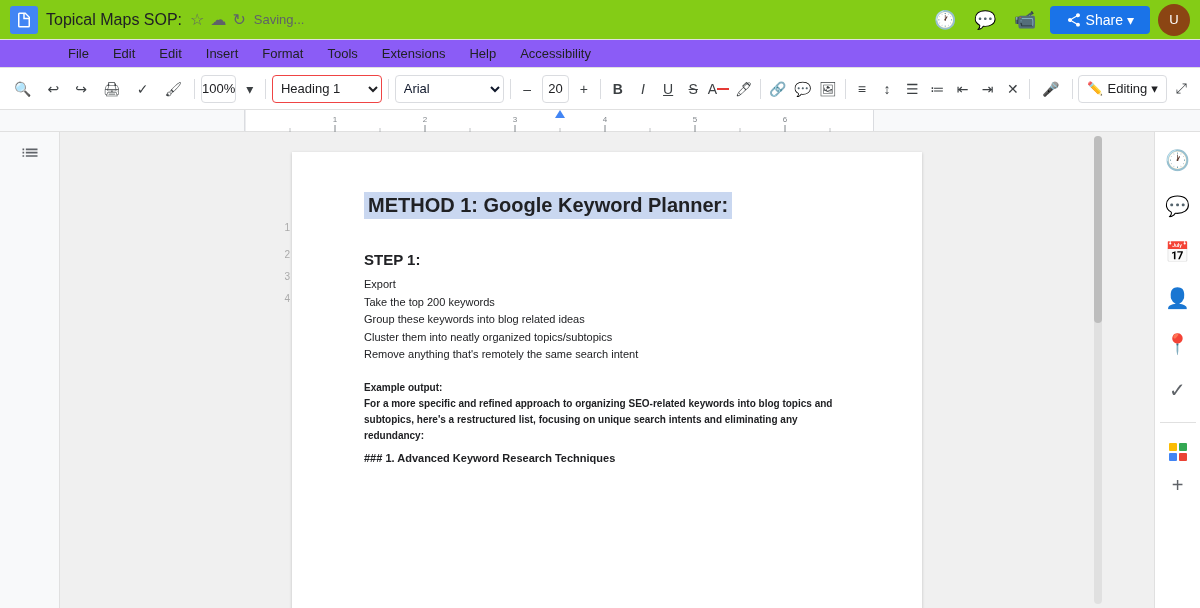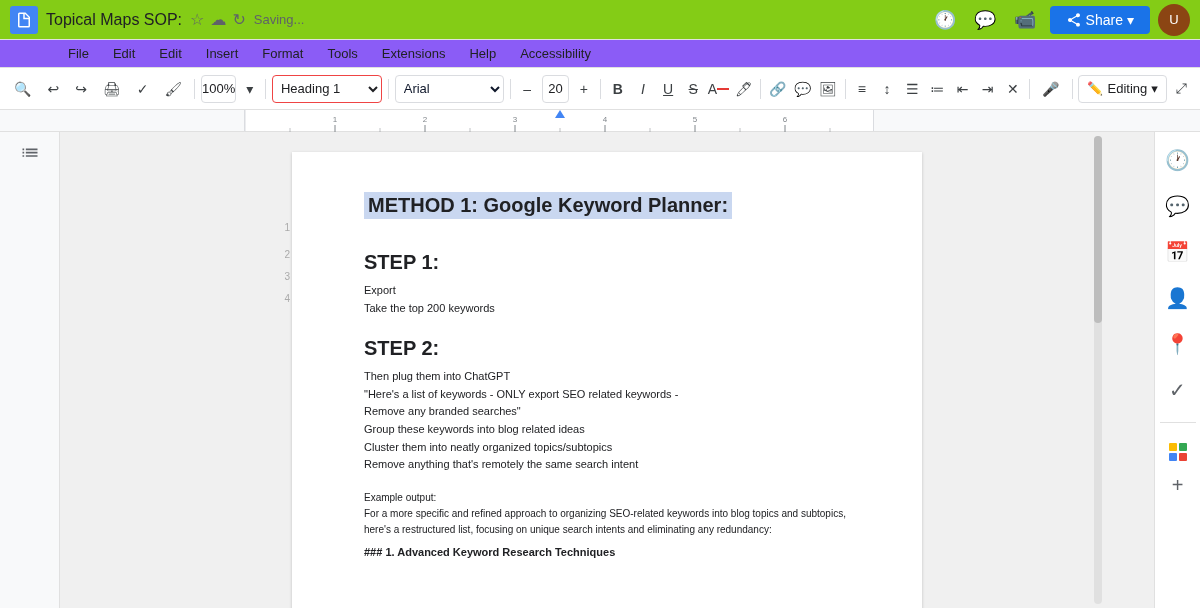--- a/index.html
+++ b/index.html
@@ -250,40 +250,40 @@
     .doc-heading1 {
       font-size: 20px;
       font-weight: bold;
       color: #202124;
       margin-bottom: 12px;
       background: #c9d7f0;
       display: inline-block;
       padding: 2px 4px;
     }
     .doc-step {
-      font-size: 20px;
+      font-size: 15px;
       font-weight: bold;
       color: #202124;
       margin-top: 20px;
       margin-bottom: 8px;
     }
     .doc-body {
       font-size: 11px;
       color: #202124;
       line-height: 1.6;
     }
     .doc-body p {
       margin: 0;
     }
     .doc-small {
       font-size: 10px;
       color: #202124;
       line-height: 1.6;
     }
-    .doc-small p { margin: 0; }
+    .doc-small p { margin: 0; font-weight: bold; }
     .doc-heading3 {
       font-size: 11px;
       font-weight: bold;
       color: #202124;
       margin-top: 10px;
     }
   </style>
 </head>
 <body>
 
@@ -446,28 +446,20 @@
       </div>
 
       <div>
         <div class="doc-step">STEP 1:</div>
         <div class="doc-body">
           <p>Export</p>
           <p>Take the top 200 keywords</p>
         </div>
       </div>
 
-      <div>
-        <div class="doc-step">STEP 2:</div>
-        <div class="doc-body">
-          <p>Then plug them into ChatGPT</p>
-          <p>"Here's a list of keywords - ONLY export SEO related keywords -</p>
-          <p>Remove any branded searches"</p>
-        </div>
-      </div>
 
       <div>
         <div class="doc-body">
           <p>Group these keywords into blog related ideas</p>
           <p>Cluster them into neatly organized topics/subtopics</p>
           <p>Remove anything that's remotely the same search intent</p>
         </div>
       </div>
 
       <div style="margin-top: 16px;">

